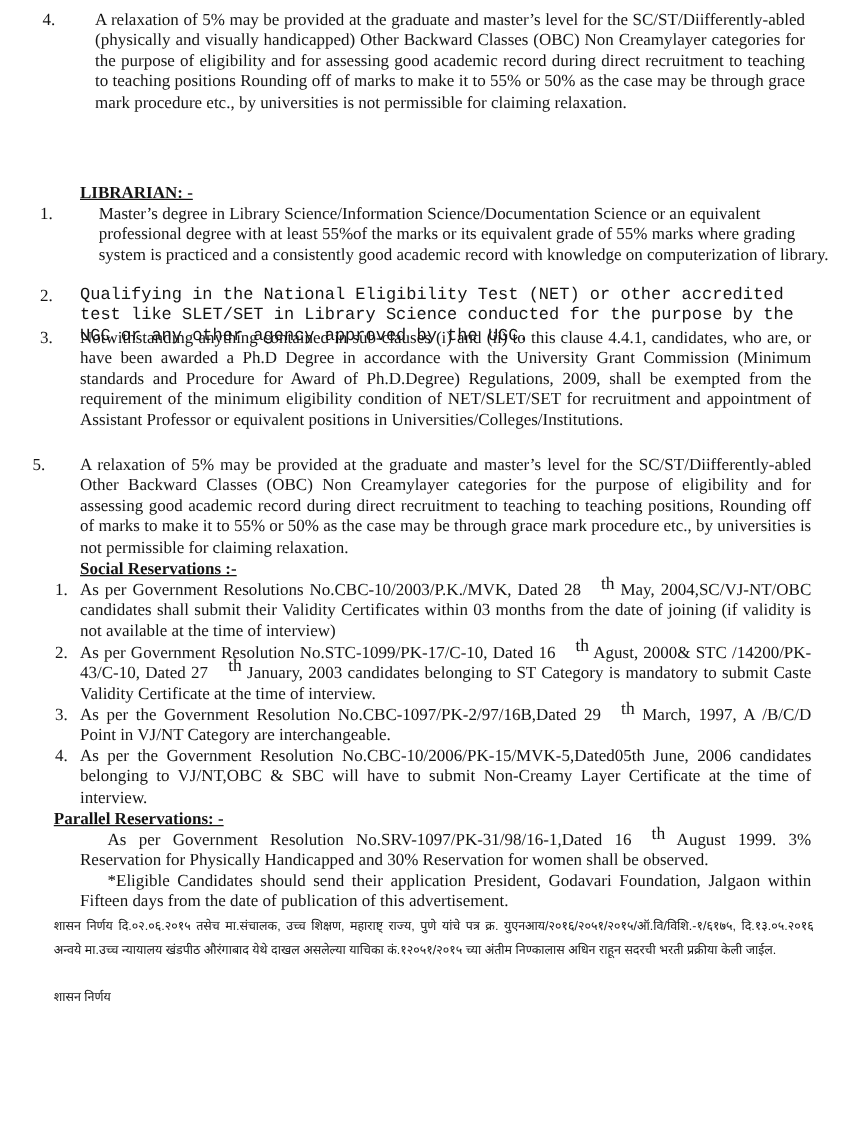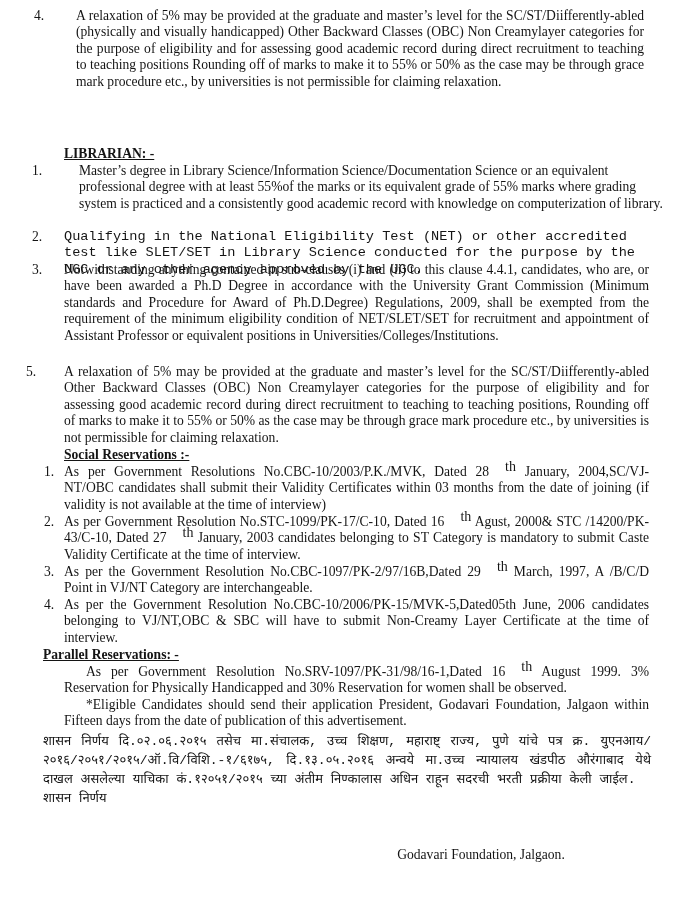--- a/index.html
+++ b/index.html
@@ -5,21 +5,21 @@
   html, body { margin: 0; padding: 0; background: #ffffff; }
   body {
     width: 680px; height: 902px; overflow: hidden; position: relative;
     font-family: "Liberation Serif", "DejaVu Serif", serif;
     color: #141414; font-size: 13.6px; line-height: 16.4px;
   }
   .abs { position: absolute; }
   .just { text-align: justify; text-align-last: left; }
   .heading { font-weight: bold; text-decoration: underline; }
   .num { position: absolute; }
-  .deva { font-family: Liberation Mono, monospace; font-size: 13px; line-height: 19px; }
+  .deva { font-family: Liberation Sans, sans-serif; font-size: 10px; line-height: 19px; }
   .sig { text-align: center; }
   sup { font-size: 14px; line-height: 0; vertical-align: 5px; margin-left: 16px; }
 </style>
 </head>
 <body>
 
 <div>
   <span class="num" style="left:34px; top:8px;">4.</span>
   <div class="abs just" style="left:76px; top:8px; width:568px;">A relaxation of 5% may be provided at the graduate and master’s level for the SC/ST/Diifferently-abled (physically and visually handicapped) Other Backward Classes (OBC) Non Creamylayer categories for the purpose of eligibility and for assessing good academic record during direct recruitment to teaching to teaching positions Rounding off of marks to make it to 55% or 50% as the case may be through grace mark procedure etc., by universities is not permissible for claiming relaxation.</div>
 </div>
@@ -43,21 +43,21 @@
 
 <div>
   <span class="num" style="left:26px; top:364px;">5.</span>
   <div class="abs just" style="left:64px; top:364px; width:585px;">A relaxation of 5% may be provided at the graduate and master’s level for the SC/ST/Diifferently-abled Other Backward Classes (OBC) Non Creamylayer categories for the purpose of eligibility and for assessing good academic record during direct recruitment to teaching to teaching positions, Rounding off of marks to make it to 55% or 50% as the case may be through grace mark procedure etc., by universities is not permissible for claiming relaxation.</div>
 </div>
 
 <div class="abs heading" style="left:64px; top:447px;">Social Reservations :-</div>
 
 <div>
   <span class="num" style="left:44px; top:464px;">1.</span>
-  <div class="abs just" style="left:64px; top:464px; width:585px;"><span>As per Government Resolutions No.CBC-10/2003/P.K./MVK, Dated 28</span><sup>th</sup><span> January, 2004,SC/VJ-NT/OBC candidates shall submit their Validity Certificates within 03 months from the date of joining (if validity is not available at the time of interview)</span></div>
+  <div class="abs just" style="left:64px; top:464px; width:585px;"><span>As per Government Resolutions No.CBC-10/2003/P.K./MVK, Dated 28</span><sup>th</sup><span> May, 2004,SC/VJ-NT/OBC candidates shall submit their Validity Certificates within 03 months from the date of joining (if validity is not available at the time of interview)</span></div>
 </div>
 
 <div>
   <span class="num" style="left:44px; top:514px;">2.</span>
   <div class="abs just" style="left:64px; top:514px; width:585px;"><span>As per Government Resolution No.STC-1099/PK-17/C-10, Dated 16</span><sup>th</sup><span> Agust, 2000&amp; STC /14200/PK-43/C-10, Dated 27</span><sup>th</sup><span> January, 2003 candidates belonging to ST Category is mandatory to submit Caste Validity Certificate at the time of interview.</span></div>
 </div>
 
 <div>
   <span class="num" style="left:44px; top:564px;">3.</span>
   <div class="abs just" style="left:64px; top:564px; width:585px;"><span>As per the Government Resolution No.CBC-1097/PK-2/97/16B,Dated 29</span><sup>th</sup><span> March, 1997, A /B/C/D Point in VJ/NT Category are interchangeable.</span></div>
@@ -71,14 +71,13 @@
 <div class="abs heading" style="left:43px; top:647px;">Parallel Reservations: -</div>
 
 <div class="abs just" style="left:64px; top:664px; width:585px; text-indent:22px;"><span>As per Government Resolution No.SRV-1097/PK-31/98/16-1,Dated 16</span><sup>th</sup><span> August 1999. 3% Reservation for Physically Handicapped and 30% Reservation for women shall be observed.</span></div>
 
 <div class="abs just" style="left:64px; top:697px; width:585px; text-indent:22px;">*Eligible Candidates should send their application President, Godavari Foundation, Jalgaon within Fifteen days from the date of publication of this advertisement.</div>
 
 <div class="abs deva just" style="left:43px; top:732px; width:608px;">शासन निर्णय दि.०२.०६.२०१५ तसेच मा.संचालक, उच्च शिक्षण, महाराष्ट् राज्य, पुणे यांचे पत्र क्र. युएनआय/२०१६/२०५१/२०१५/ऑ.वि/विशि.-१/६१७५, दि.१३.०५.२०१६ अन्वये मा.उच्च न्यायालय खंडपीठ औरंगाबाद येथे दाखल असलेल्या याचिका  कं.१२०५१/२०१५ च्या अंतीम  निण्कालास अधिन राहून सदरची भरती प्रक्रीया केली जाईल.</div>
 <div class="abs deva" style="left:43px; top:789px;">शासन निर्णय</div>
 
 <div class="abs sig" style="left:385px; top:847px; width:192px;">
-  <div>Godavari Foundation, Jalgaon.</div>
 </div>
 
 </body></html>

